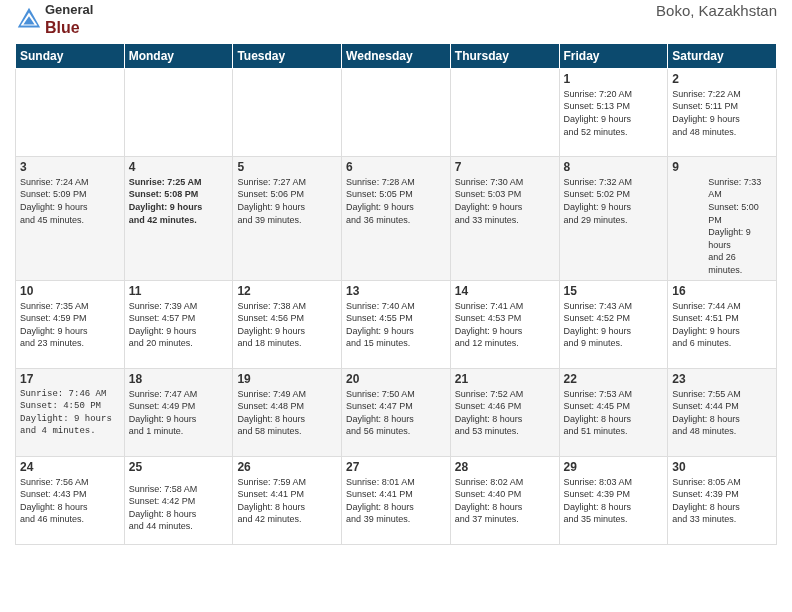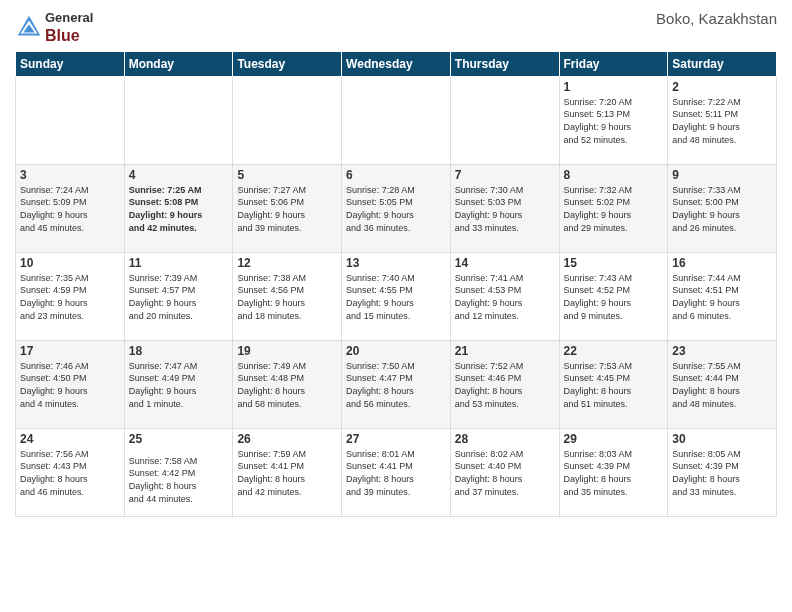--- a/index.html
+++ b/index.html
@@ -6,21 +6,21 @@
     body {
       width: 792px;
       height: 612px;
       font-family: Arial, sans-serif;
       background: #fff;
       overflow: hidden;
     }
     .page {
       width: 792px;
       height: 612px;
-      padding: 10px 15px;
+      padding: 2px 15px;
     }
     .header {
       display: flex;
       justify-content: space-between;
       align-items: flex-start;
       margin-bottom: 6px;
     }
     .logo {
       display: flex;
       align-items: center;
@@ -177,21 +177,21 @@
           </td>
           <td>
             <span class="day-num">8</span>
             <div class="day-info" style="white-space: pre-line;">Sunrise: 7:32 AM
 Sunset: 5:02 PM
 Daylight: 9 hours
 and 29 minutes.</div>
           </td>
           <td>
             <span class="day-num">9</span>
-            <div class="day-info" style="white-space: pre-line;">Sunrise: 7:33 AM
+            <div class="day-info" style="white-space: pre-line; margin-left: 36px;">Sunrise: 7:33 AM
 Sunset: 5:00 PM
 Daylight: 9 hours
 and 26 minutes.</div>
           </td>
         </tr>
         <tr>
           <td>
             <span class="day-num">10</span>
             <div class="day-info" style="white-space: pre-line;">Sunrise: 7:35 AM
 Sunset: 4:59 PM
@@ -237,21 +237,21 @@
             <span class="day-num">16</span>
             <div class="day-info" style="white-space: pre-line;">Sunrise: 7:44 AM
 Sunset: 4:51 PM
 Daylight: 9 hours
 and 6 minutes.</div>
           </td>
         </tr>
         <tr>
           <td>
             <span class="day-num">17</span>
-            <div class="day-info" style="white-space: pre-line;">Sunrise: 7:46 AM
+            <div class="day-info" style="white-space: pre-line; font-family: Liberation Mono, monospace;">Sunrise: 7:46 AM
 Sunset: 4:50 PM
 Daylight: 9 hours
 and 4 minutes.</div>
           </td>
           <td>
             <span class="day-num">18</span>
             <div class="day-info" style="white-space: pre-line;">Sunrise: 7:47 AM
 Sunset: 4:49 PM
 Daylight: 9 hours
 and 1 minute.</div>

